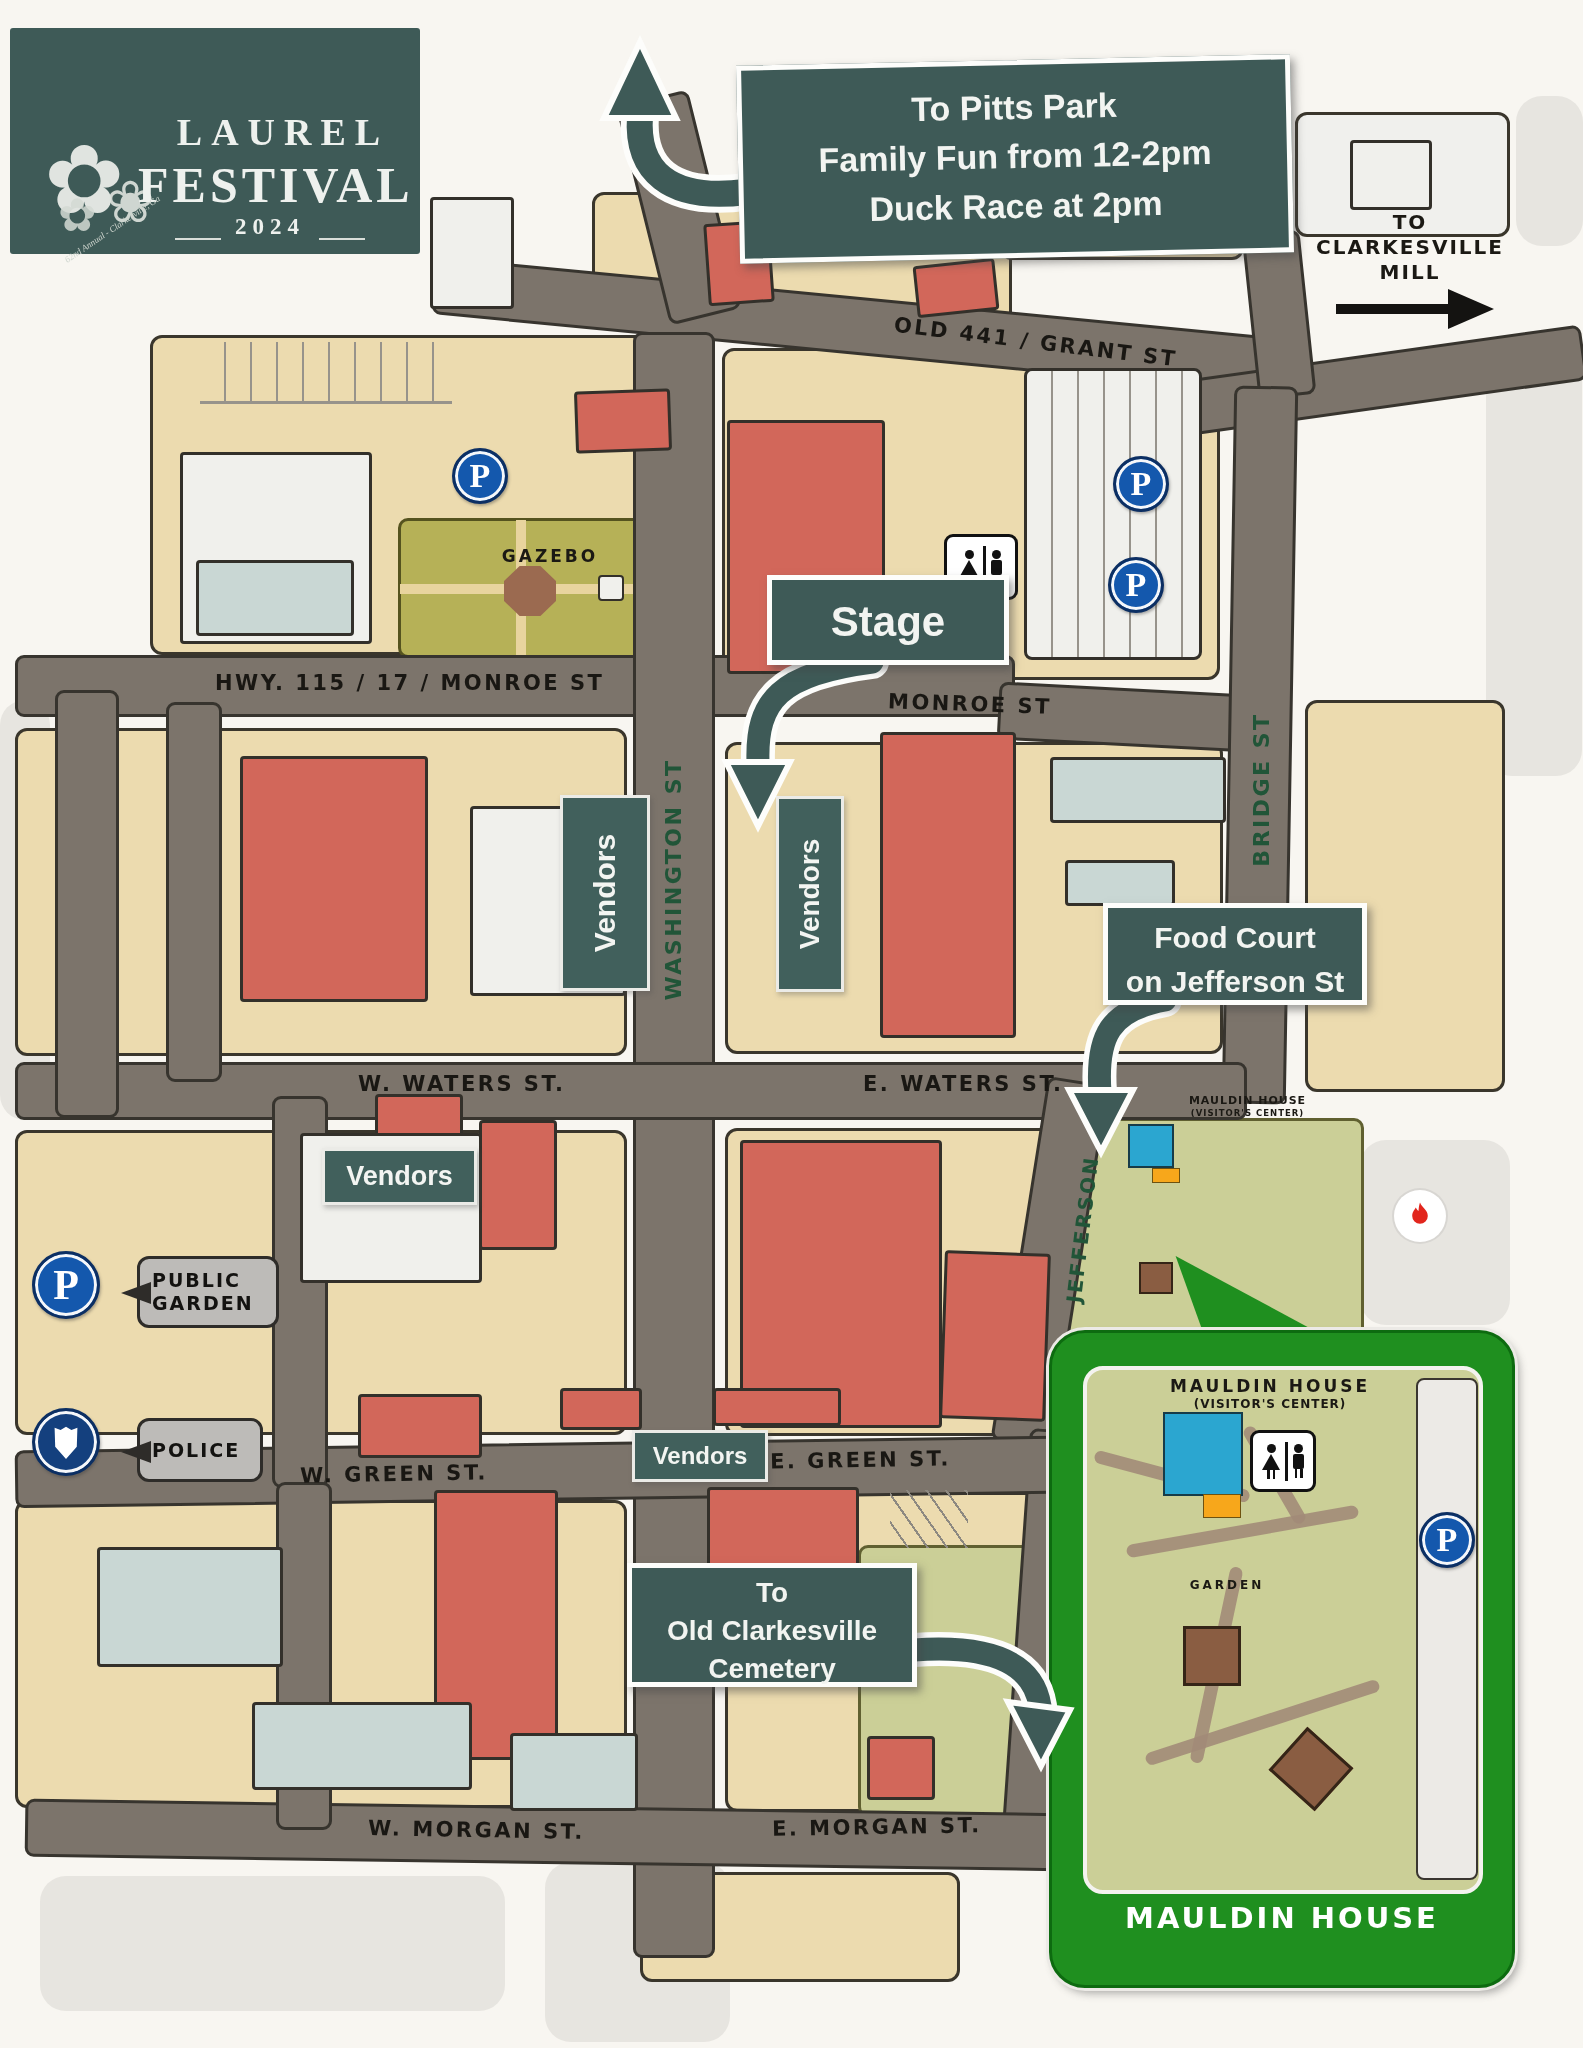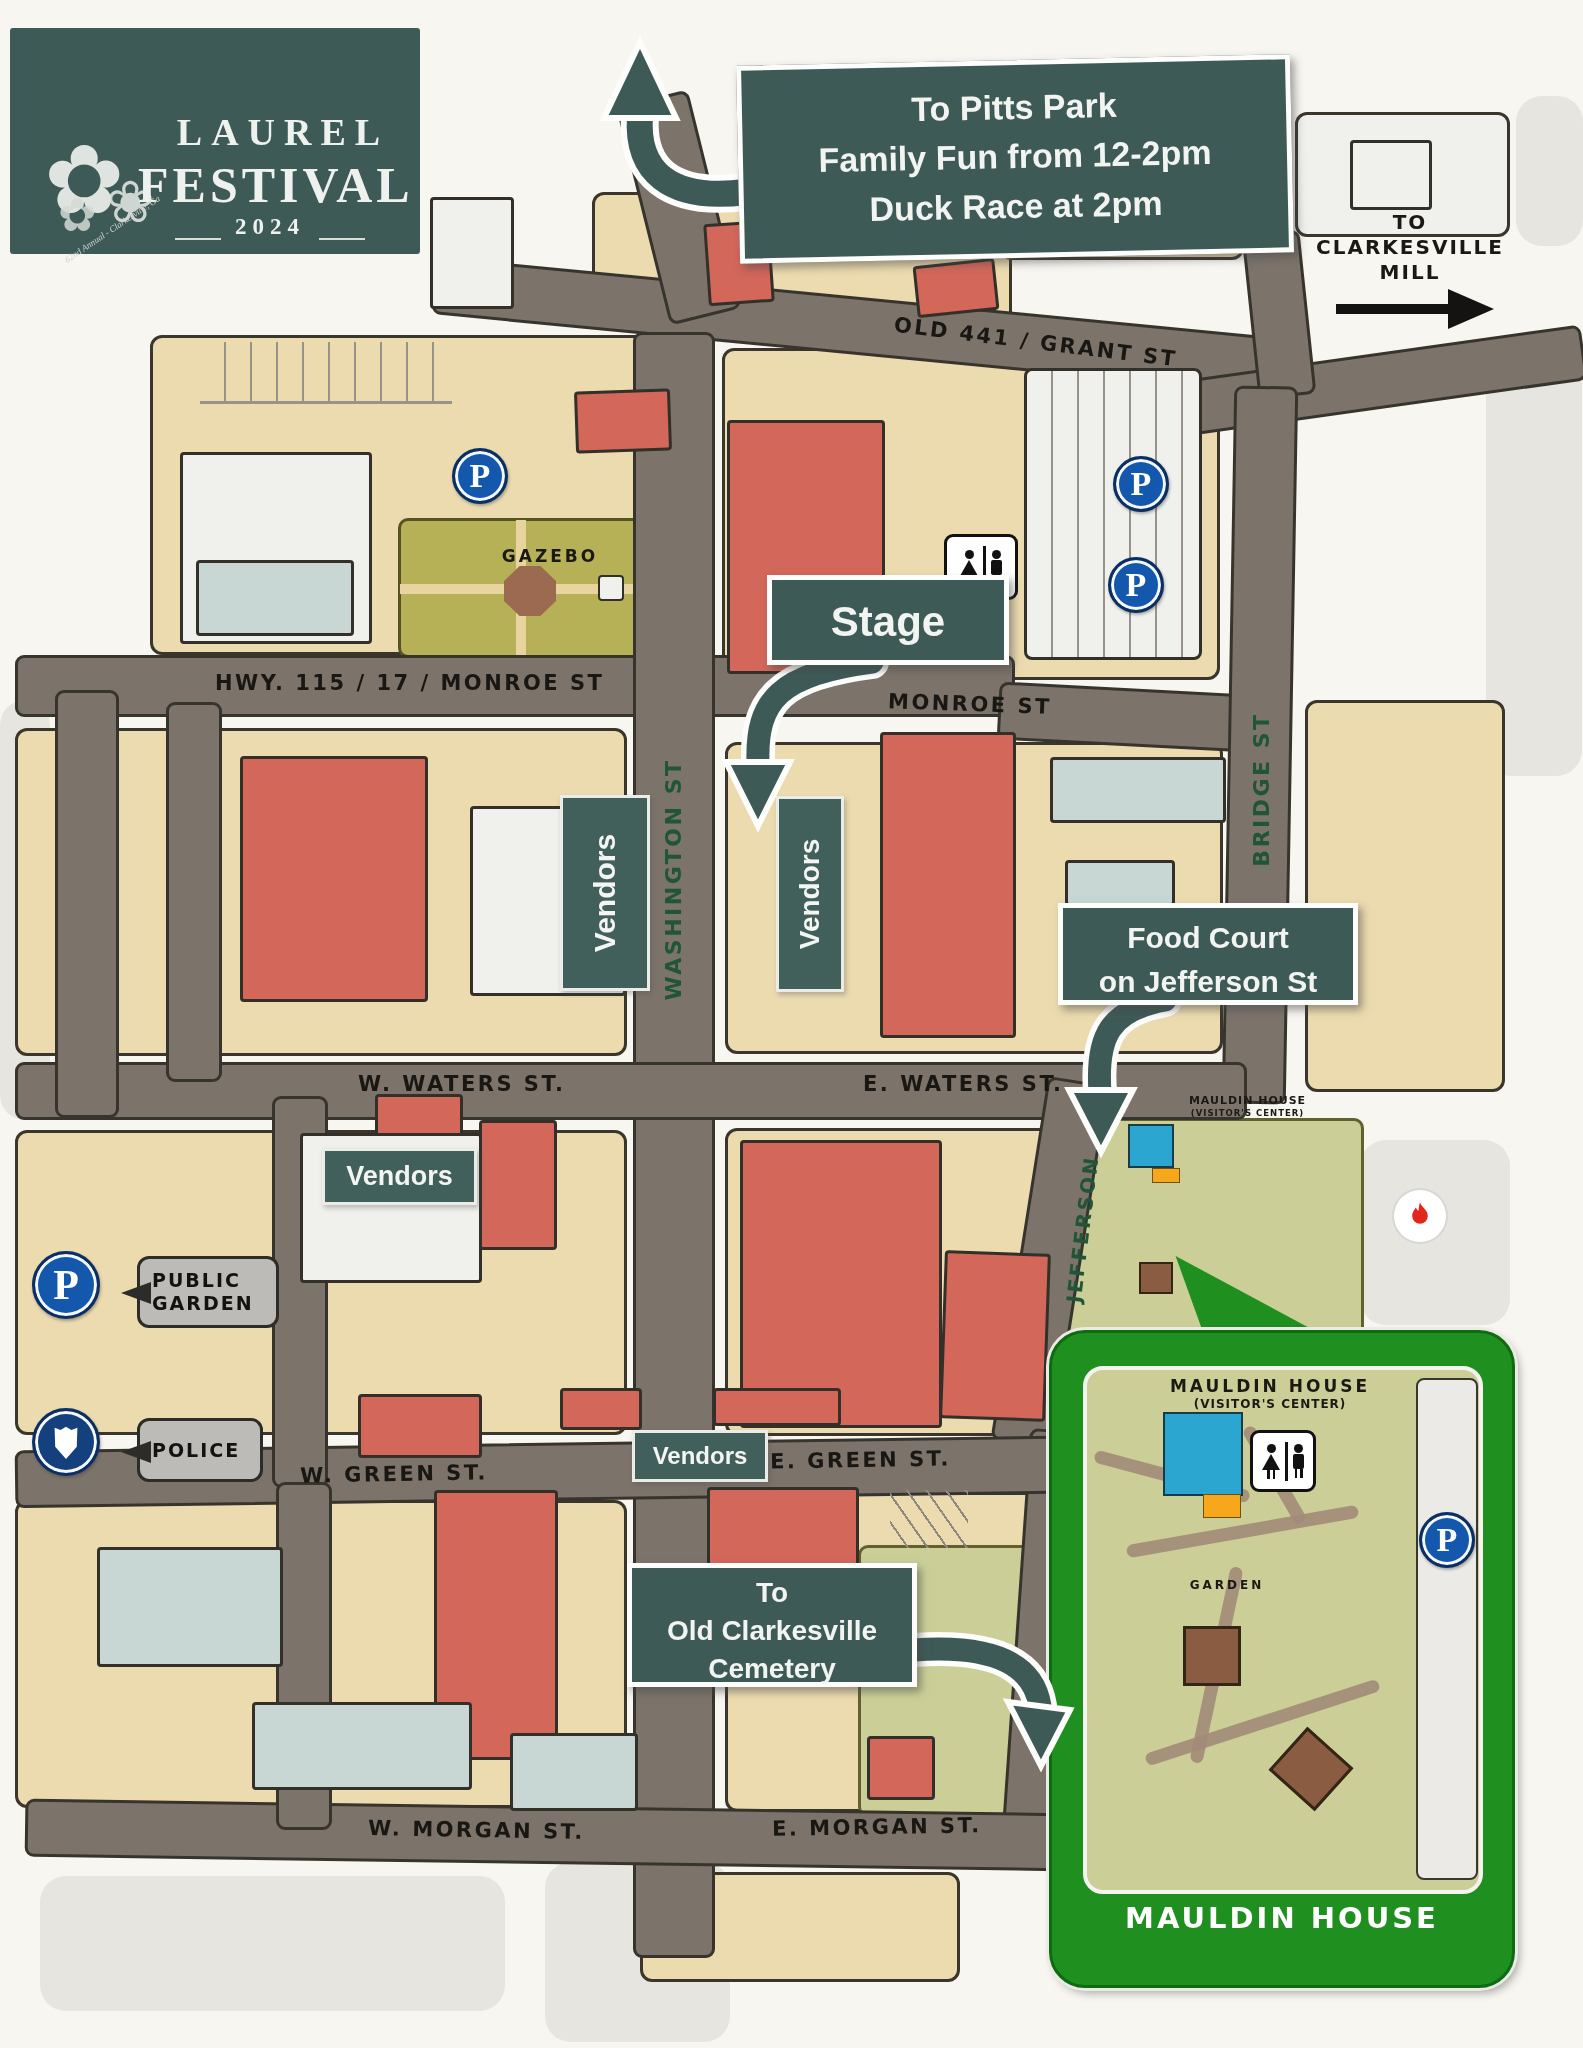--- a/index.html
+++ b/index.html
@@ -329,21 +329,21 @@
   </svg>
 
   <div class="abs callout" style="left:738px;top:60px;width:554px;height:198px;transform:rotate(-1.2deg);font-size:34px;line-height:1.45;padding-top:18px;">
     <div>To Pitts Park</div>
     <div>Family Fun from 12-2pm</div>
     <div>Duck Race at 2pm</div>
   </div>
   <div class="abs callout" style="left:767px;top:575px;width:242px;height:90px;font-size:42px;line-height:84px;">
     <span>Stage</span>
   </div>
-  <div class="abs callout" style="left:1058px;top:903px;width:300px;height:102px;font-size:30px;line-height:1.45;padding-top:8px;">
+  <div class="abs callout" style="left:1103px;top:903px;width:264px;height:102px;font-size:30px;line-height:1.45;padding-top:8px;">
     <div>Food Court</div>
     <div>on Jefferson St</div>
   </div>
   <div class="abs callout" style="left:627px;top:1563px;width:290px;height:124px;font-size:28px;line-height:1.35;padding-top:6px;">
     <div>To</div>
     <div>Old Clarkesville</div>
     <div>Cemetery</div>
   </div>
 
   <div class="abs logo" style="left:10px;top:28px;width:410px;height:226px;">

